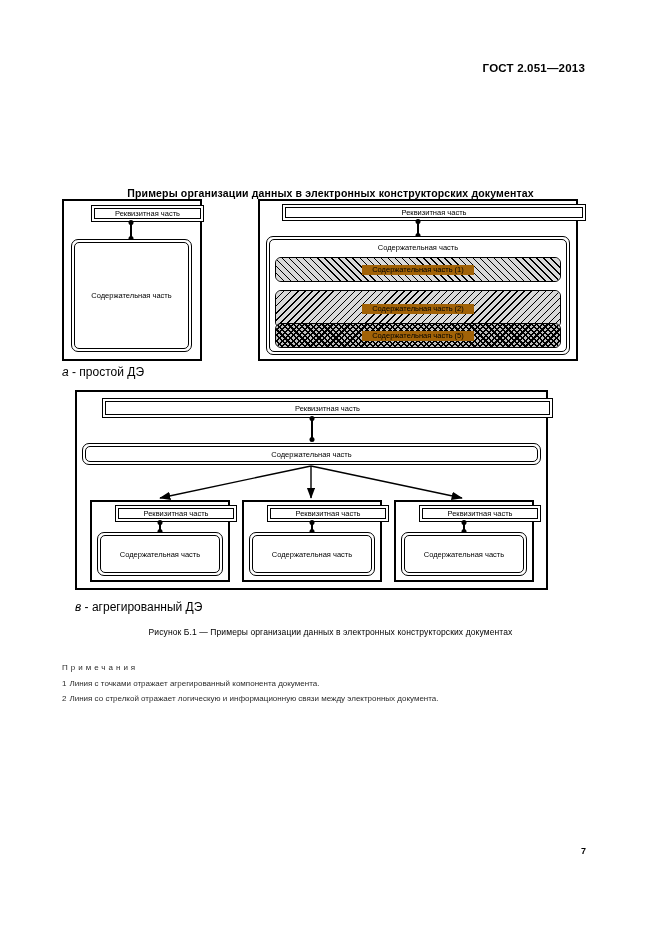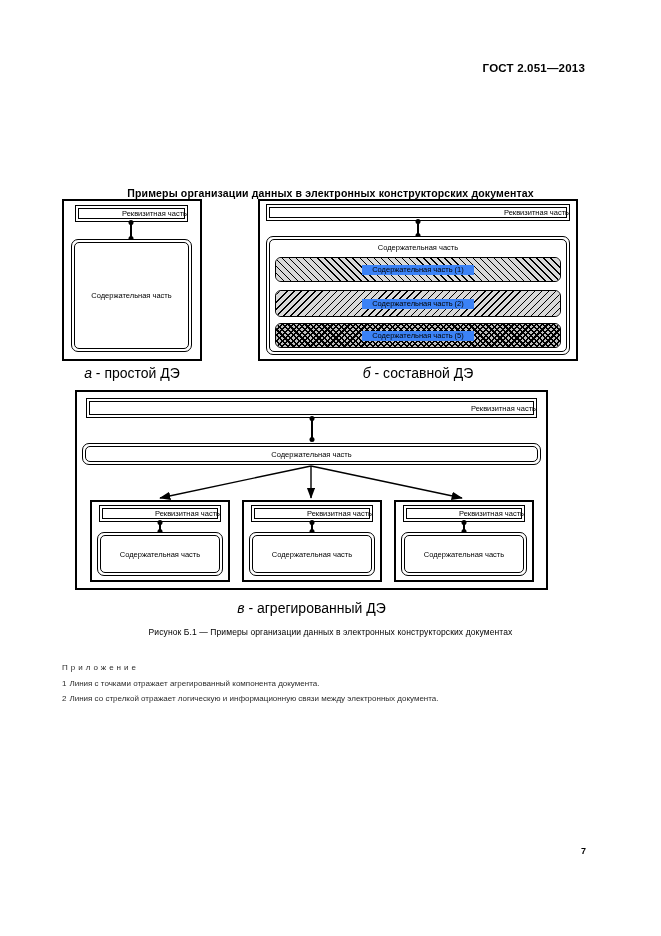--- a/index.html
+++ b/index.html
@@ -63,23 +63,24 @@
   }
 
   
   .req-box {
     position: absolute;
     box-sizing: border-box;
     border: 1px solid #000;
     background: #fff;
     display: flex;
     align-items: center;
-    justify-content: flex-end;
+    justify-content: center;
     font-size: 7.5px;
     white-space: nowrap;
+    margin-left: 16px;
   }
   .req-box::before {
     content: "";
     position: absolute;
     inset: 2px;
     border: 1px solid #000;
     pointer-events: none;
   }
 
   
@@ -148,21 +149,21 @@
     overflow: hidden;
   }
   .hatch-box .fill {
     position: absolute;
     inset: 0;
     border-radius: 5px;
   }
   .hatch-box .cap {
     position: relative;
     z-index: 3;
-    background: #3b82f6;
+    background: #a16207;
     padding: 0 10px;
     font-size: 7.5px;
     white-space: nowrap;
     line-height: 10px;
   }
   .hatch-fwd .fill {
     background-color: #d9d9d9;
     background-image: repeating-linear-gradient(
       45deg, #000 0 1px, rgba(0,0,0,0) 1px 5px);
   }
@@ -182,23 +183,23 @@
   .arrows {
     position: absolute;
     left: 0; top: 0;
     width: 661px; height: 936px;
     pointer-events: none;
   }
 
   
   .fig-caption {
     position: absolute;
-    font-size: 14px;
-    white-space: nowrap;
-    text-align: center;
+    font-size: 12px;
+    white-space: nowrap;
+    text-align: left;
   }
   .fig-caption i { font-style: italic; }
 
   .figure-title {
     position: absolute;
     top: 627px;
     left: 0;
     width: 661px;
     text-align: center;
     font-size: 8.5px;
@@ -266,33 +267,30 @@
 
   <div class="cont-box cont-container" style="left:266px; top:236px; width:304px; height:119px;">
     <span class="lbl">Содержательная часть</span>
   </div>
 
   <div class="hatch-box hatch-fwd" style="left:275px; top:257px; width:286px; height:25px;">
     <div class="fill"></div>
     <span class="cap">Содержательная часть (1)</span>
   </div>
 
-  <div class="hatch-box hatch-bwd" style="left:275px; top:290px; width:286px; height:27px;">
+  <div class="hatch-box hatch-bwd" style="left:275px; top:290px; width:286px; height:38px;">
     <div class="fill"></div>
     <span class="cap">Содержательная часть (2)</span>
   </div>
 
   <div class="hatch-box hatch-cross" style="left:275px; top:323px; width:286px; height:25px;">
     <div class="fill"></div>
     <span class="cap">Содержательная часть (5)</span>
   </div>
 
-  <div class="fig-caption" style="left:258px; top:365px; width:320px;">
-    <i>б</i><span> - составной ДЭ</span>
-  </div>
 
   <div class="outer-box" style="left:75px; top:390px; width:473px; height:200px;"></div>
 
   <div class="req-box" style="left:86px; top:398px; width:451px; height:20px;">
     <span style="position:relative;z-index:2;">Реквизитная часть</span>
   </div>
 
   <div class="dot-conn" style="left:311px; top:418px; height:22px;"></div>
 
   <div class="cont-box" style="left:82px; top:443px; width:459px; height:22px;">
@@ -337,21 +335,21 @@
     <line x1="311" y1="466" x2="462" y2="498" stroke="#000" stroke-width="1.4" marker-end="url(#ah)"></line>
   </svg>
 
   <div class="fig-caption" style="left:75px; top:600px; width:473px;">
     <i>в</i><span> - агрегированный ДЭ</span>
   </div>
 
   <div class="figure-title">Рисунок  Б.1 — Примеры организации данных в электронных конструкторских документах</div>
 
   <div class="notes">
-    <div class="notes-head">Приложение</div>
+    <div class="notes-head">Примечания</div>
     <div class="note-line">
       <span class="note-num">1</span><span>Линия с точками отражает агрегированный компонента документа.</span>
     </div>
     <div class="note-line">
       <span class="note-num">2</span><span>Линия со стрелкой отражает логическую и информационную связи между электронных документа.</span>
     </div>
   </div>
 
   <div class="page-number">7</div>
 

